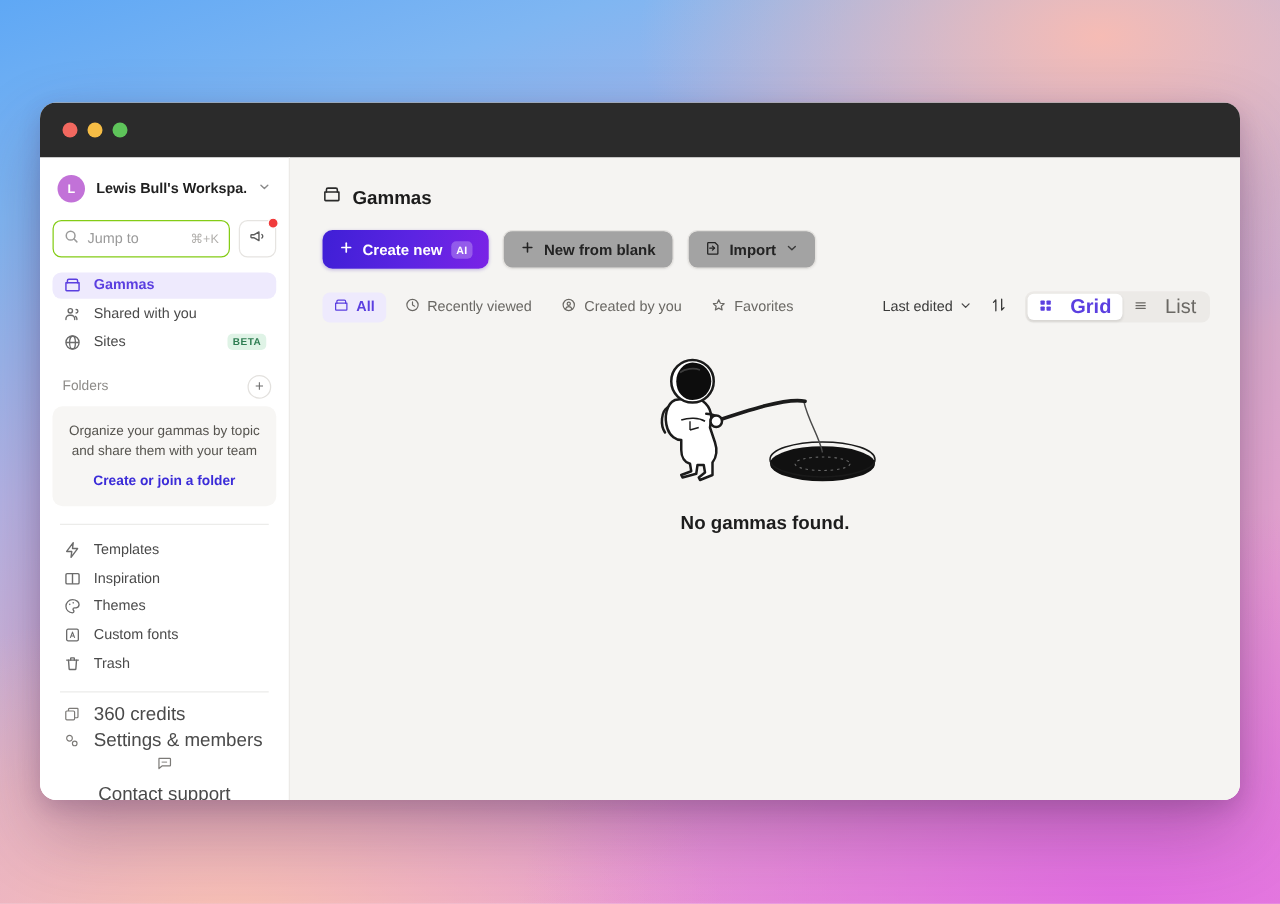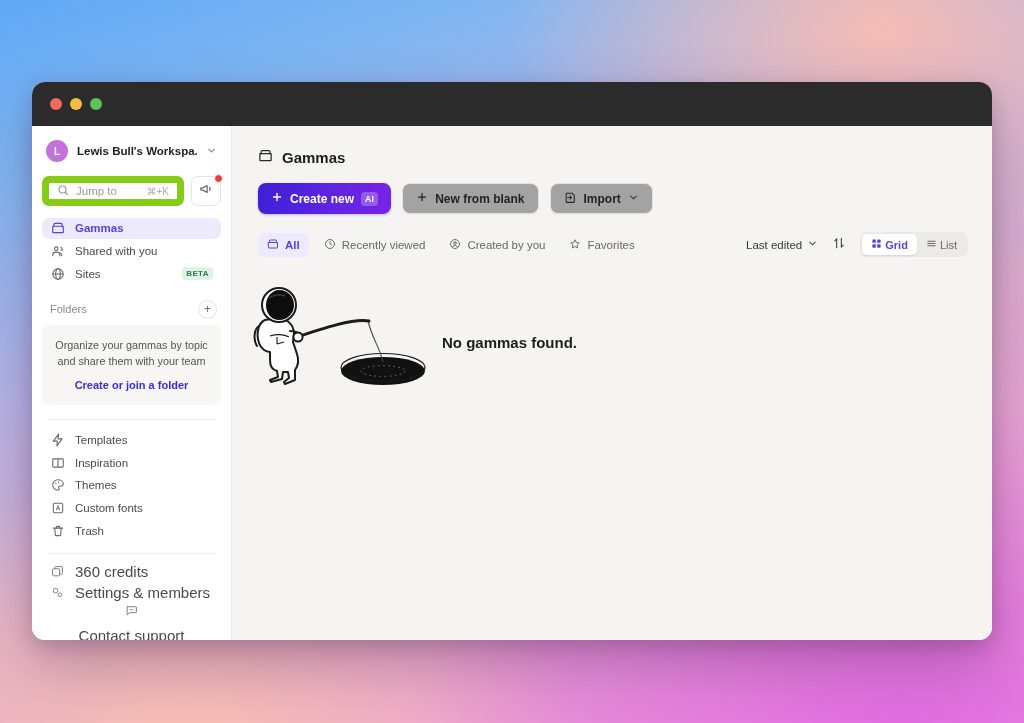--- a/index.html
+++ b/index.html
@@ -55,21 +55,21 @@
     font-size: 10px; font-weight: 600;
   }
   .ws-name {
     font-size: 11.5px; color: #1f1f1f; font-weight: 600;
     white-space: nowrap; overflow: hidden; flex: 1;
   }
   .chev { color: #8a8a8a; font-size: 10px; }
 
   .search-row { display: flex; gap: 7px; align-items: center; margin: 2px 0 12px 0; }
   .search-box {
-    flex: 1; height: 30px; border: 7px solid #84cc16; border-radius: 7px;
+    flex: 1; height: 30px; border: 1px solid #84cc16; border-radius: 7px;
     background: #fff; display: flex; align-items: center; gap: 7px;
     padding: 0 8px; cursor: text;
   }
   .search-ph { font-size: 11.5px; color: #9a9a9a; flex: 1; }
   .kbd { font-size: 10px; color: #b0aeab; }
   .bell-btn {
     position: relative; width: 30px; height: 30px;
     border: 1px solid #e6e4e1; border-radius: 7px; background: #fff;
     display: flex; align-items: center; justify-content: center; cursor: pointer;
   }
@@ -153,33 +153,33 @@
     font-size: 11.5px; color: #6a6864; cursor: pointer;
   }
   .tab.active { background: #eeeafd; color: #5b3fe0; font-weight: 700; }
   .right-ctrls { margin-left: auto; display: flex; align-items: center; gap: 12px; justify-content: space-between; }
   .sortby { display: flex; align-items: center; gap: 5px; font-size: 11.5px; color: #3a3a3a; cursor: pointer; }
   .sort-arrows { color: #4a4a4a; cursor: pointer; font-size: 12px; padding: 0 2px;}
   .viewtoggle {
     display: flex; background: #eceae7; border-radius: 7px; padding: 2px;
   }
   .vt {
-    display: flex; align-items: center; gap: 3px;
+    display: flex; align-items: center; gap: 14px;
     height: 21px; padding: 0 9px; border-radius: 5px;
-    font-size: 11px; color: #6a6864; cursor: pointer;
+    font-size: 16px; color: #6a6864; cursor: pointer;
   }
   .vt.active {
     background: #fff; color: #5b3fe0; font-weight: 700;
     box-shadow: 0 1px 2px rgba(0,0,0,0.09);
   }
 
   
   .empty {
     position: absolute; left: 0; right: 0; top: 150px;
-    display: flex; flex-direction: row; align-items: center;
+    display: flex; flex-direction: column; align-items: center;
   }
   .empty-title { font-size: 15px; font-weight: 700; color: #1d1d1d; margin-top: 14px; }
   .empty-sub { font-size: 12.5px; color: #8d8b88; margin-top: 7px; }
   .empty-sub a { color: #3b2cd8; font-weight: 700; text-decoration: none; cursor: pointer; }
 </style>
 </head>
 <body>
 
 <div class="window">
 

